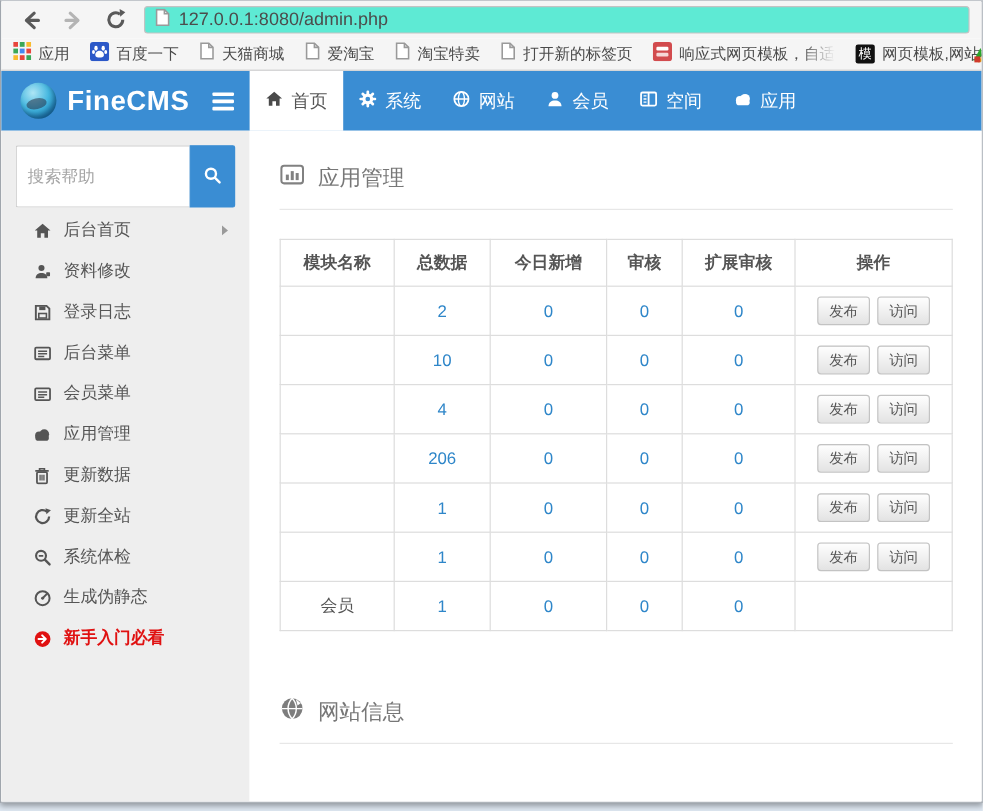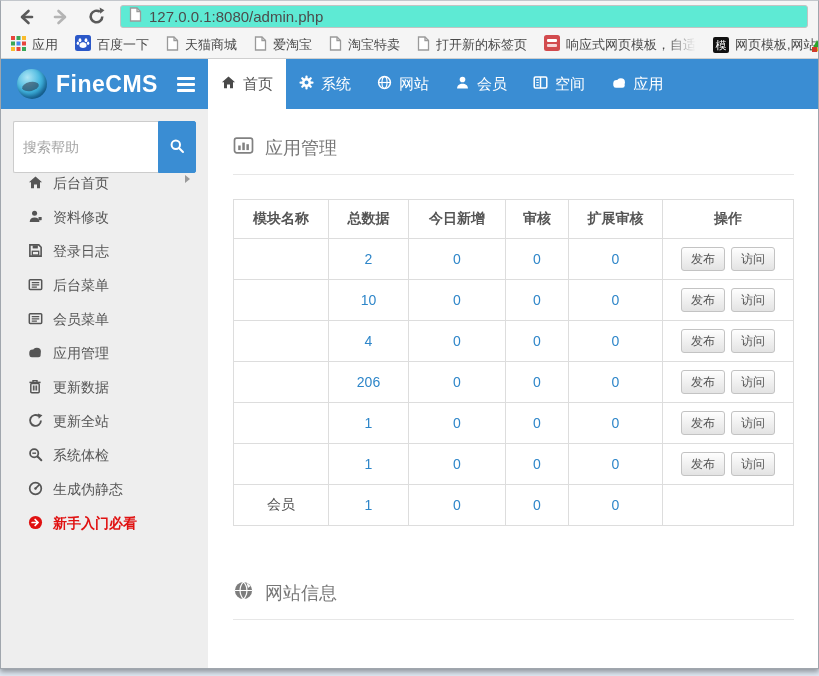--- a/index.html
+++ b/index.html
@@ -79,21 +79,21 @@
   .searchbox button{
     width:38px;flex:none;background:var(--blue);border:1px solid var(--blue);
     display:flex;align-items:center;justify-content:center;cursor:pointer;border-radius:0 2px 2px 0;
   }
   .panel-title{
     margin:24px 0 8px 6px;font-size:20px;color:#666;
     display:flex;align-items:center;gap:9px;cursor:pointer;
   }
   .menu{padding:2px 0 0 14px;}
   .side-item{
-    height:34px;display:flex;gap:10px;
+    height:34px;display:flex;align-items:center;gap:10px;
     font-size:14px;color:var(--txt);cursor:pointer;position:relative;padding-right:14px;
   }
   .side-item .ic{flex:none;width:16px;display:flex;justify-content:center;}
   .side-item.alert{color:var(--red);font-weight:bold;}
   .caret-right{
     position:absolute;right:6px;width:0;height:0;
     border-left:5px solid #9a9a9a;border-top:4px solid transparent;border-bottom:4px solid transparent;
   }
   
   .content{flex:1;min-width:0;padding:20px 24px 0 25px;background:#fff;overflow:hidden;}

